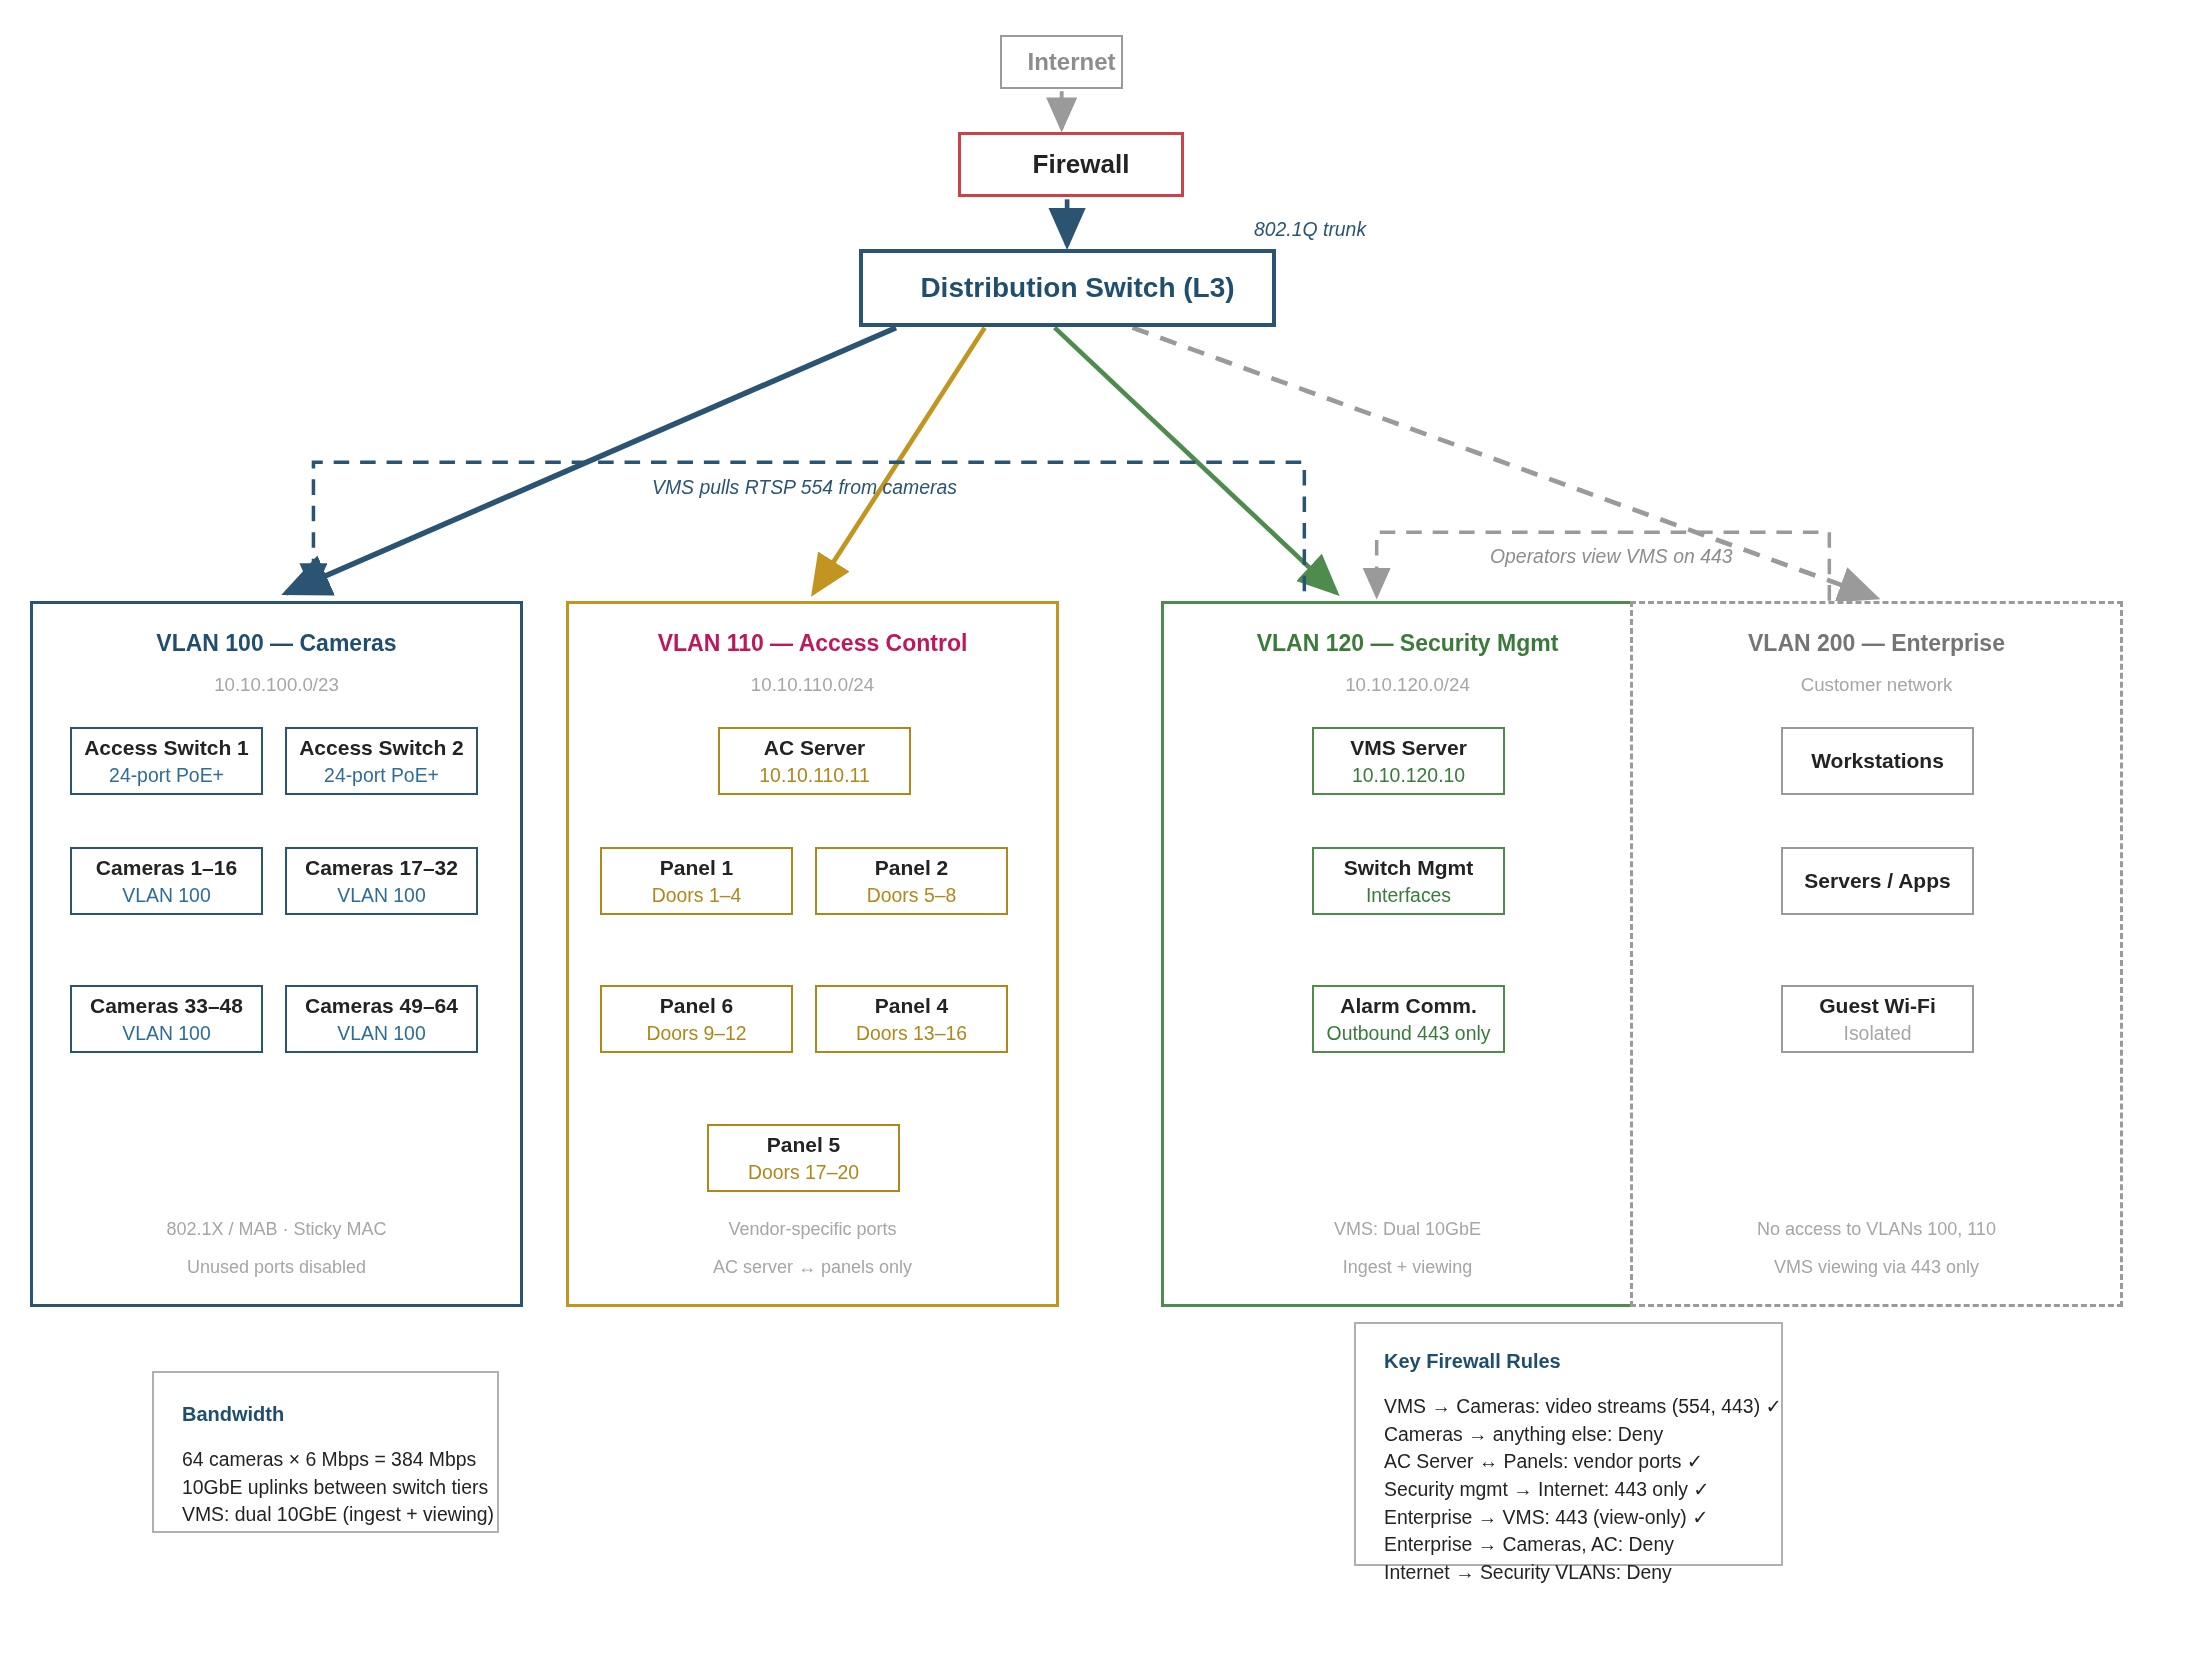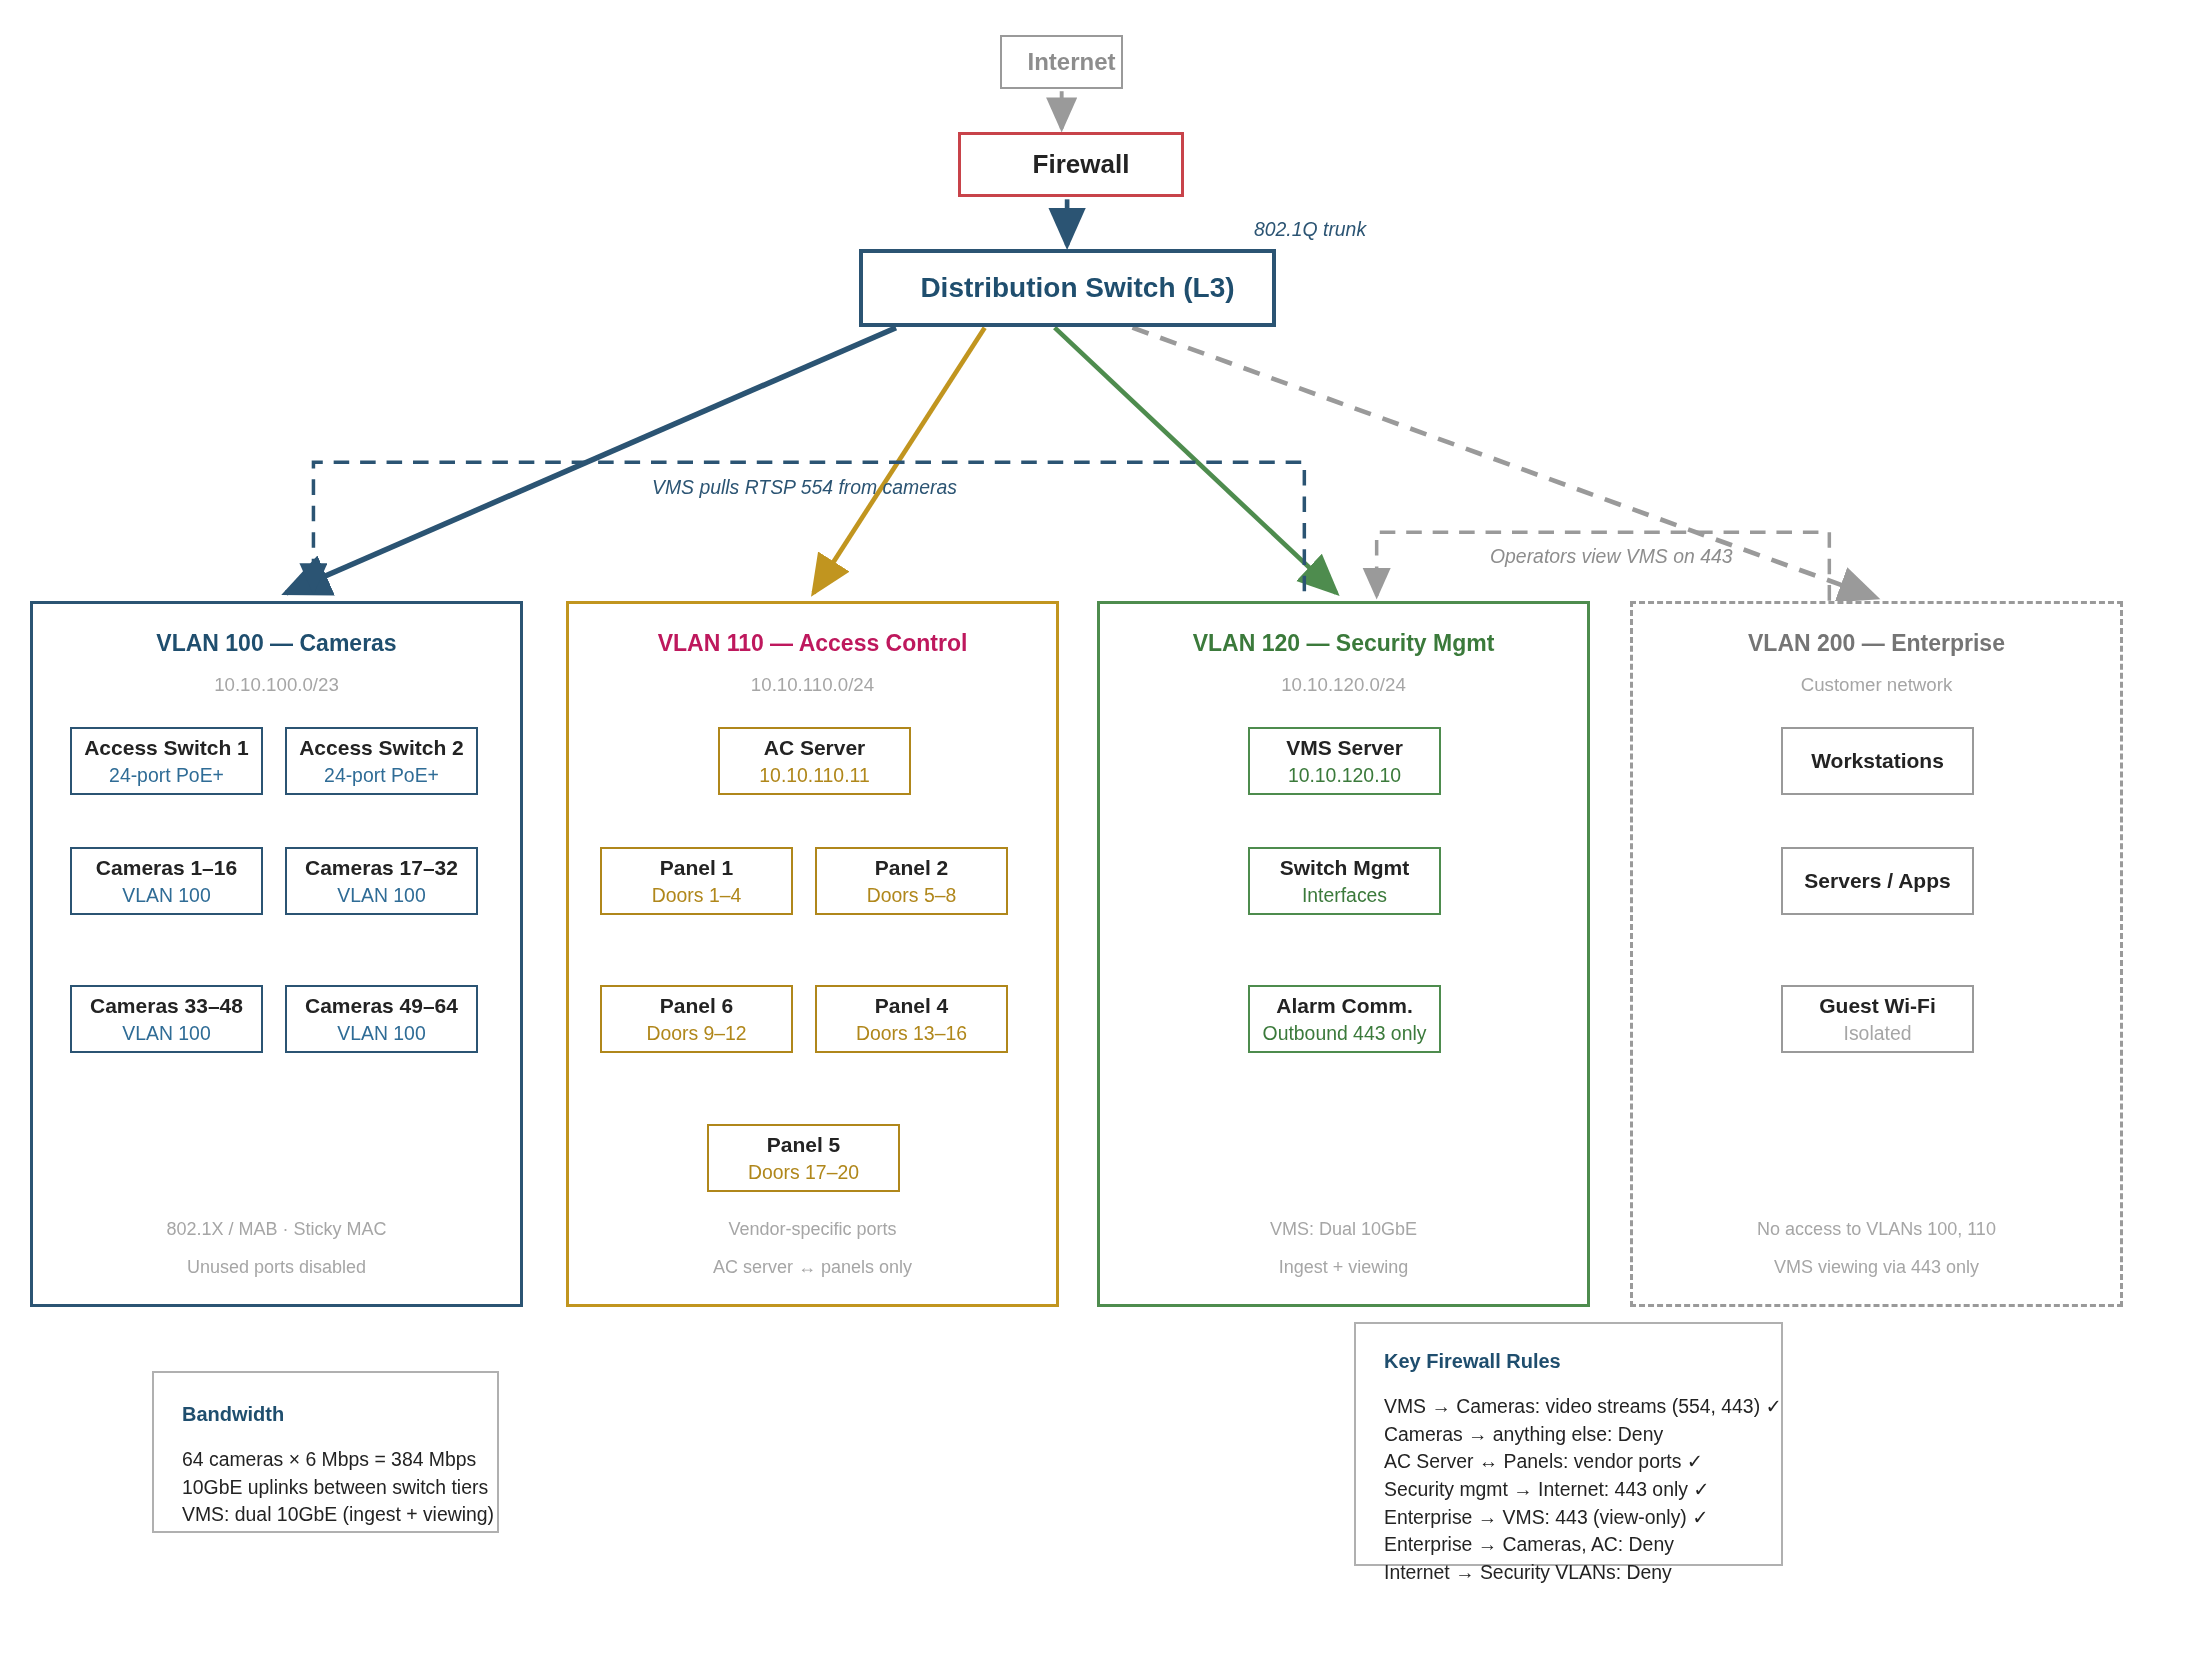--- a/index.html
+++ b/index.html
@@ -40,21 +40,21 @@
   .vlan .vsub{position:absolute;left:0;right:0;top:70px;text-align:center;
               font-size:18.7px;color:#a6a6a6;}
   .vlan .vfoot{position:absolute;left:0;right:0;text-align:center;font-size:18px;color:#a6a6a6;}
   .vlan .vfoot.f1{top:615px;}
   .vlan .vfoot.f2{top:653px;}
 
   #vlan100{left:30px;border:3.9px solid #2b5473;}
   #vlan100 .vtitle{color:#1f4e6e;}
   #vlan110{left:566px;border:3.1px solid #c1951f;}
   #vlan110 .vtitle{color:#be185d;}
-  #vlan120{left:1097px;border:3.1px solid #4e8c4e;padding-left:48px;}
+  #vlan120{left:1161px;border:3.1px solid #4e8c4e;padding-left:48px;}
   #vlan120 .vtitle{color:#3b7a3b;}
   #vlan200{left:1630px;border:3.1px dashed #9a9a9a;}
   #vlan200 .vtitle{color:#757575;}
 
   
   .inner{position:absolute;box-sizing:border-box;background:#fff;
          display:flex;flex-direction:column;align-items:center;justify-content:center;}
   .inner .t1{font-size:21px;font-weight:bold;color:#232323;line-height:1.2;}
   .inner .t2{font-size:19.4px;line-height:1.2;margin-top:3.1px;}
 

